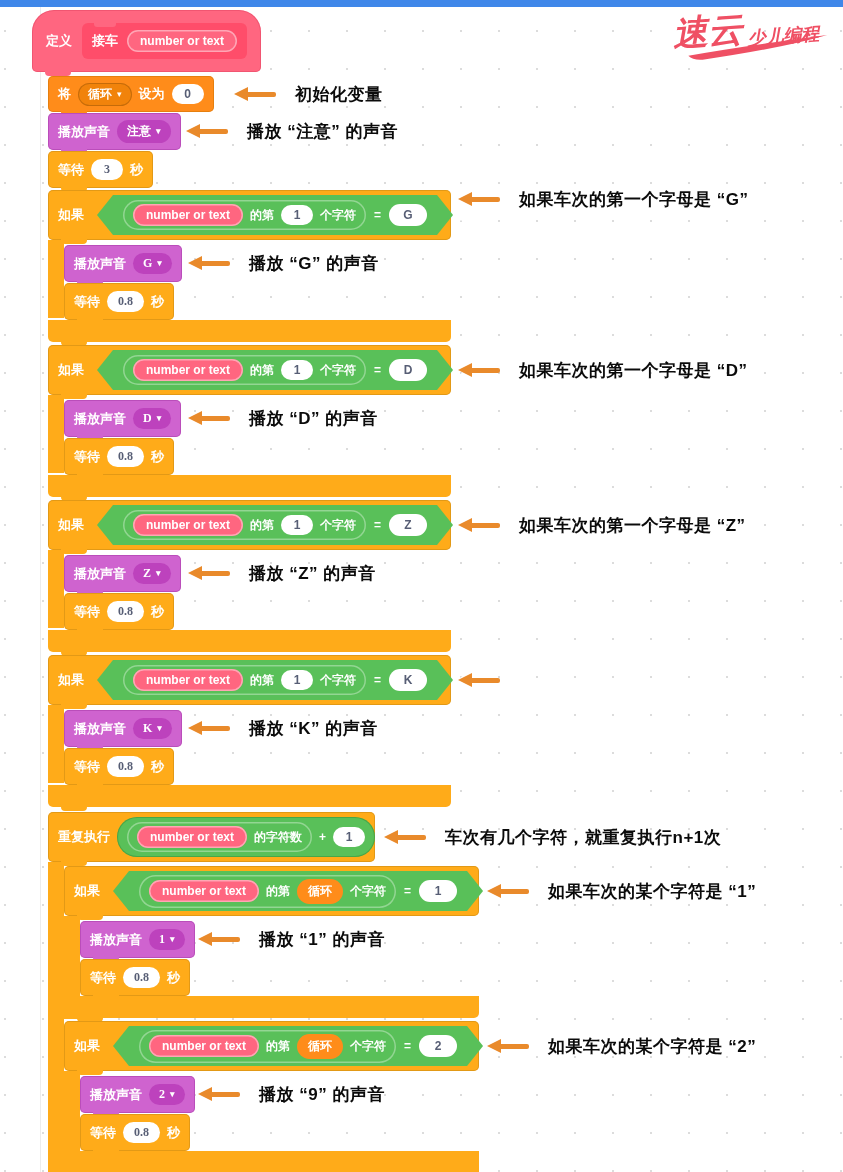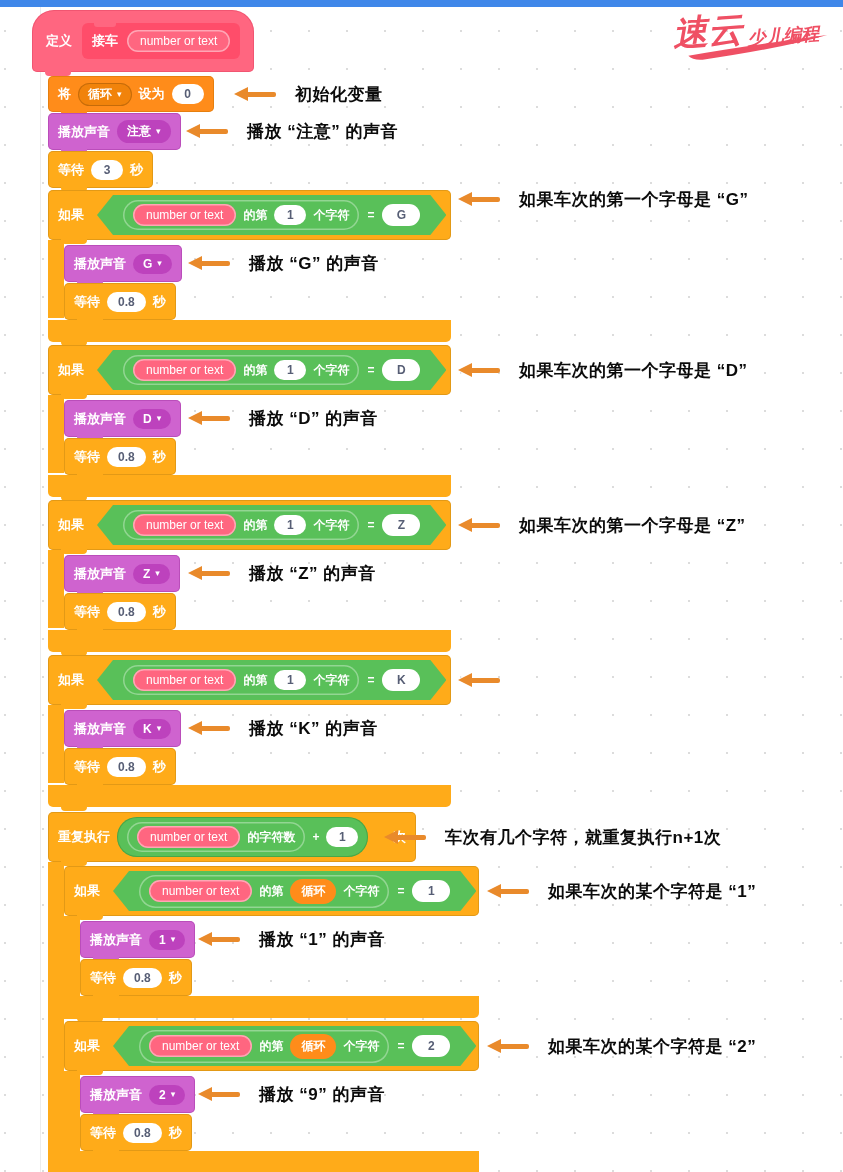--- a/index.html
+++ b/index.html
@@ -14,39 +14,39 @@
   .vline{position:absolute;left:40px;top:7px;bottom:0;width:1px;background:#ececec;}
   .logo{position:absolute;right:4px;top:4px;}
 
   .blk{position:absolute;display:flex;align-items:center;gap:7px;color:#fff;
        font-size:13px;font-weight:600;padding:0 10px;border-radius:5px;
        box-sizing:border-box;white-space:nowrap;}
   .ctrl{background:#FFAB19;box-shadow:inset 0 0 0 1px rgba(190,130,20,0.45);}
   .varb{background:#FF8C1A;box-shadow:inset 0 0 0 1px rgba(200,110,0,0.45);}
   .snd{background:#CF63CF;box-shadow:inset 0 0 0 1px rgba(160,50,160,0.45);}
   .hdr{height:50px;}
-  .h37{height:37px;} .h36{height:36px;}
+  .h37{height:37px;font-family:Liberation Serif, serif;} .h36{height:36px;}
 
   .hat{position:absolute;display:flex;align-items:center;gap:10px;color:#fff;
        background:#FF6680;border-radius:22px 22px 5px 5px;height:62px;padding:0 14px;
        font-size:13px;font-weight:600;box-shadow:inset 0 0 0 1px rgba(220,60,90,0.4);}
   .proto{position:relative;background:#FF4D6A;border-radius:6px;padding:7px 10px;
          display:flex;align-items:center;gap:9px;}
   .proto::before{content:"";position:absolute;top:0;left:12px;width:22px;height:4px;
          background:#FF6680;border-radius:0 0 3px 3px;}
   .oval{background:#fff;color:#575e75;font-weight:700;font-size:12px;padding:3px 11px;
         border-radius:999px;min-width:10px;justify-content:center;display:inline-flex;}
   .dd{display:inline-flex;align-items:center;gap:5px;border-radius:999px;padding:3px 10px;
       font-size:12px;font-weight:700;color:#fff;cursor:pointer;}
   .caret{font-size:9px;line-height:1;}
   .dd-snd{background:#BD42BD;}
   .dd-var{background:#F1830B;box-shadow:inset 0 0 0 1px rgba(0,0,0,0.18);}
 
   .argpill{background:#FF6680;box-shadow:inset 0 0 0 1.5px rgba(255,255,255,0.42);
-           color:#fff;font-weight:400;font-size:12px;padding:4px 13px;border-radius:999px;}
+           color:#fff;font-weight:700;font-size:12px;padding:4px 13px;border-radius:999px;}
   .hex{height:40px;background:#59C059;display:flex;align-items:center;gap:8px;
        padding:0 26px;color:#fff;font-size:12px;font-weight:600;margin-left:6px;
        clip-path:polygon(16px 0,calc(100% - 16px) 0,100% 50%,calc(100% - 16px) 100%,16px 100%,0 50%);}
   .gpill{background:#59C059;box-shadow:inset 0 0 0 1.5px rgba(255,255,255,0.35);
          border-radius:999px;display:flex;align-items:center;gap:7px;padding:4px 10px;
          font-size:12px;color:#fff;font-weight:600;}
   .gop{background:#59C059;border-radius:999px;height:40px;display:flex;align-items:center;
        gap:7px;padding:0 10px;font-size:12px;color:#fff;font-weight:600;
        box-shadow:inset 0 0 0 1px rgba(40,120,40,0.35);}
   .orpill{background:#FF8C1A;color:#fff;font-weight:700;font-size:12px;
@@ -297,21 +297,21 @@
     </div>
     <div class="ann" style="left:188px;top:717px;">
       <span style="display:flex;align-items:center;">
           <i class="ahead"></i>
           <i class="ashaft"></i>
         </span>
       <span class="atext">播放 “K” 的声音</span>
     </div>
   </div>
 
-  <div class="blk ctrl hdr bump" style="left:48px;top:812px;width:368px;">
+  <div class="blk ctrl hdr bump" style="left:48px;top:812px;width:327px;">
     <span>重复执行</span>
     <span class="gop">
       <span class="gpill">
         <span class="argpill">number or text</span>
         <span>的字符数</span>
       </span>
       <span>+</span>
       <span class="oval">1</span>
     </span>
     <span class="mla">次</span>

